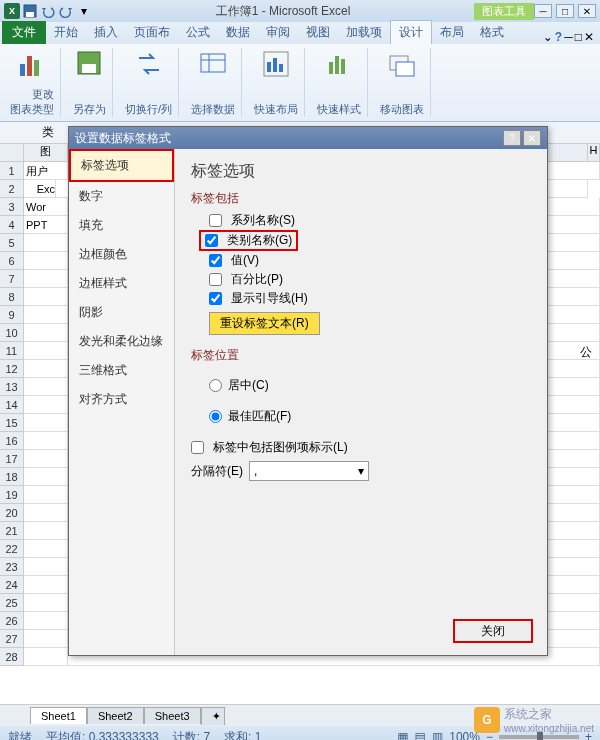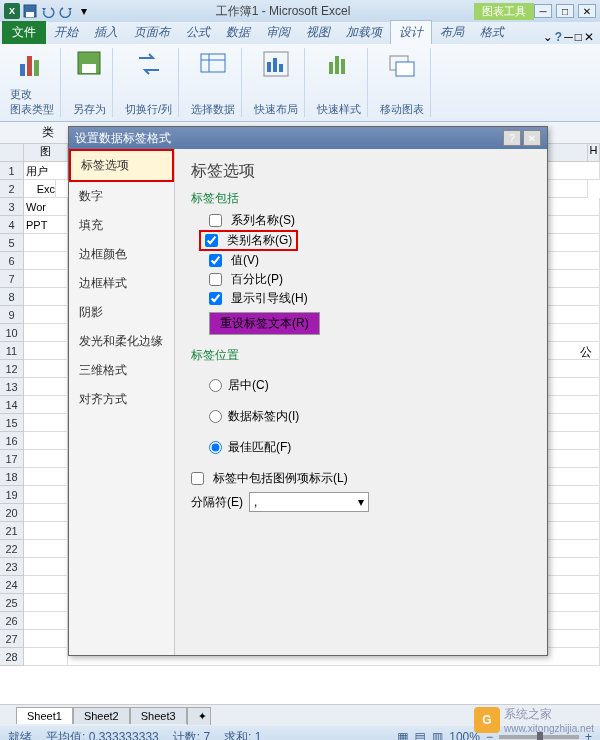--- a/index.html
+++ b/index.html
@@ -9,21 +9,21 @@
 .qat { display: flex; gap: 2px; align-items: center; }
 .qat-icon { width: 16px; height: 16px; display: flex; align-items: center; justify-content: center; }
 .excel-icon { background: #217346; color: white; border-radius: 2px; font-size: 9px; font-weight: bold; }
 .title-text { flex: 1; text-align: center; color: #444; }
 .contextual-tab { background: #a0d468; padding: 1px 8px; color: #fff; font-size: 11px; }
 .win-controls { display: flex; gap: 4px; }
 .win-btn { width: 18px; height: 14px; border: 1px solid #8aa8c8; background: #e8f0f8; display: flex; align-items: center; justify-content: center; font-size: 10px; }
 
 .ribbon-tabs { height: 22px; background: linear-gradient(#e8f0f8,#dce8f4); display: flex; align-items: flex-end; padding-left: 2px; }
 .file-tab { background: #1e7e34; color: white; padding: 3px 10px; }
-.rtab { padding: 3px 8px; color: #3b5e8c; font-style: italic; }
+.rtab { padding: 3px 8px; color: #3b5e8c; }
 .rtab.active { background: #f5f9fd; border: 1px solid #a8c0d8; border-bottom: none; }
 .doc-controls { margin-left: auto; display: flex; gap: 2px; padding-right: 6px; }
 
 .ribbon { height: 78px; background: linear-gradient(#f5f9fd,#e6eef8); border-bottom: 1px solid #a8c0d8; display: flex; padding: 4px; gap: 6px; }
 .rgroup { display: flex; flex-direction: column; align-items: center; justify-content: space-between; border-right: 1px solid #c8d8e8; padding: 0 6px; }
 .rgroup-icon { width: 32px; height: 32px; display: flex; align-items: center; justify-content: center; }
 .rgroup-label { font-size: 11px; color: #3b5e8c; text-align: center; }
 
 .formula-bar { height: 22px; background: #f0f4f8; border-bottom: 1px solid #ccc; display: flex; align-items: center; padding: 0 6px; gap: 6px; }
 
@@ -41,31 +41,31 @@
 .dialog { position: absolute; left: 68px; top: 126px; width: 480px; height: 530px; background: #f0f0f0; border: 1px solid #666; box-shadow: 2px 2px 6px rgba(0,0,0,0.3); }
 .dlg-title { height: 22px; background: linear-gradient(#7690b8,#5a7aa8); color: white; display: flex; align-items: center; padding: 0 6px; font-size: 12px; }
 .dlg-title-controls { margin-left: auto; display: flex; gap: 2px; }
 .dlg-btn { width: 18px; height: 16px; background: #ddd; border: 1px solid #888; display: flex; align-items: center; justify-content: center; font-size: 10px; }
 .dlg-body { display: flex; height: calc(100% - 22px); }
 .dlg-sidebar { width: 106px; background: #f4f4f4; border-right: 1px solid #ccc; }
 .side-item { padding: 6px 10px; color: #333; }
 .side-item.active { background: #fff6d8; border: 2px solid #d00; }
 .dlg-content { flex: 1; padding: 12px 16px; position: relative; }
 .dlg-heading { font-size: 16px; color: #444; margin-bottom: 8px; }
-.section-label { margin: 8px 0 4px; color: #15803d; }
+.section-label { margin: 8px 0 4px; color: #7f1d1d; }
 .chk-row { display: flex; align-items: center; gap: 9px; padding: 1px 0 1px 18px; }
 .chk-row input, .radio-row input { margin: 0; }
 .highlight-red { border: 2px solid #d00; padding: 0 4px; }
-.reset-btn { margin: 4px 0 4px 18px; padding: 2px 10px; background: #a21caf; border: 1px solid #999; }
+.reset-btn { margin: 4px 0 4px 18px; padding: 2px 10px; background: #fde047; border: 1px solid #999; }
 .radio-row { display: flex; align-items: center; gap: 6px; padding: 1px 0 1px 18px; margin-top: 12px; }
 .sep-row { display: flex; align-items: center; gap: 6px; padding: 4px 0; }
 .sep-select { width: 120px; height: 20px; border: 1px solid #999; background: white; display: flex; align-items: center; justify-content: space-between; padding: 0 4px; }
 .close-btn { position: absolute; right: 14px; bottom: 12px; width: 80px; height: 24px; border: 2px solid #d00; background: #eee; }
 
-.sheet-tabs { height: 22px; background: #e8eef4; display: flex; align-items: center; padding-left: 16px; gap: 0; border-top: 1px solid #ccc; }
+.sheet-tabs { height: 22px; background: #e8eef4; display: flex; align-items: center; padding-left: 30px; gap: 0; border-top: 1px solid #ccc; }
 .sheet-tab { padding: 2px 10px; background: white; border: 1px solid #aaa; border-bottom: none; font-size: 11px; }
 .sheet-tab.inactive { background: #dde4ec; }
 
 .statusbar { height: 22px; background: linear-gradient(#dce8f4,#c8dbee); display: flex; align-items: center; padding: 0 8px; font-size: 11px; color: #3b5e8c; gap: 14px; }
 .zoom-area { margin-left: auto; display: flex; align-items: center; gap: 6px; }
 .zoom-slider { width: 80px; height: 4px; background: #aaa; position: relative; }
 
 .watermark { position: absolute; right: 6px; bottom: 6px; color: #88a; font-size: 13px; opacity: 0.9; display: flex; align-items: center; gap: 4px; }
 .watermark-logo { width: 26px; height: 26px; background: #f5a623; border-radius: 4px; display: flex; align-items: center; justify-content: center; color: white; font-weight: bold; }
 
@@ -130,21 +130,21 @@
 
 <div class="ribbon">
   <div class="rgroup">
     <span class="rgroup-icon">
         <svg width="32" height="32">
           <rect x="4" y="16" width="5" height="12" fill="#3a76c4"></rect>
           <rect x="11" y="8" width="5" height="20" fill="#c44a3a"></rect>
           <rect x="18" y="12" width="5" height="16" fill="#6aa84f"></rect>
         </svg>
       </span>
-    <span class="rgroup-label" style="white-space:pre-line;text-align:left">更改
+    <span class="rgroup-label" style="white-space:pre-line;text-align:right">更改
 图表类型</span>
   </div>
   <div class="rgroup">
     <span class="rgroup-icon">
         <svg width="32" height="32">
           <rect x="4" y="4" width="22" height="22" fill="#6aa84f" stroke="#3d6b2f"></rect>
           <rect x="8" y="16" width="14" height="9" fill="#fff"></rect>
         </svg>
       </span>
     <span class="rgroup-label">另存为</span>
@@ -407,41 +407,38 @@
           <span>显示引导线(H)</span>
         </label>
       <button class="reset-btn">重设标签文本(R)</button>
 
       <div class="section-label">标签位置</div>
       <label class="radio-row">
           <input type="radio" name="pos" style="">
           <span>居中(C)</span>
         </label>
       <label class="radio-row">
-          <input type="radio" name="pos" style="">
-          <span>数据标签内(I)</span>
-        </label>
-      <label class="radio-row">
           <input type="radio" name="pos" checked="" style="">
           <span>最佳匹配(F)</span>
         </label>
 
       <div style="height:12px"></div>
       <label class="chk-row" style="padding-left:0">
           <input type="checkbox" style="">
           <span>标签中包括图例项标示(L)</span>
         </label>
       <div class="sep-row">
         <span>分隔符(E)</span>
         <div class="sep-select">
           <span>,</span>
           <span>▾</span>
         </div>
       </div>
 
+      <button class="close-btn">关闭</button>
     </div>
   </div>
 </div>
 
 <div class="sheet-tabs">
   <span class="sheet-tab">Sheet1</span>
   <span class="sheet-tab inactive">Sheet2</span>
   <span class="sheet-tab inactive">Sheet3</span>
   <span class="sheet-tab inactive" style="width:24px;text-align:center">✦</span>
 </div>

